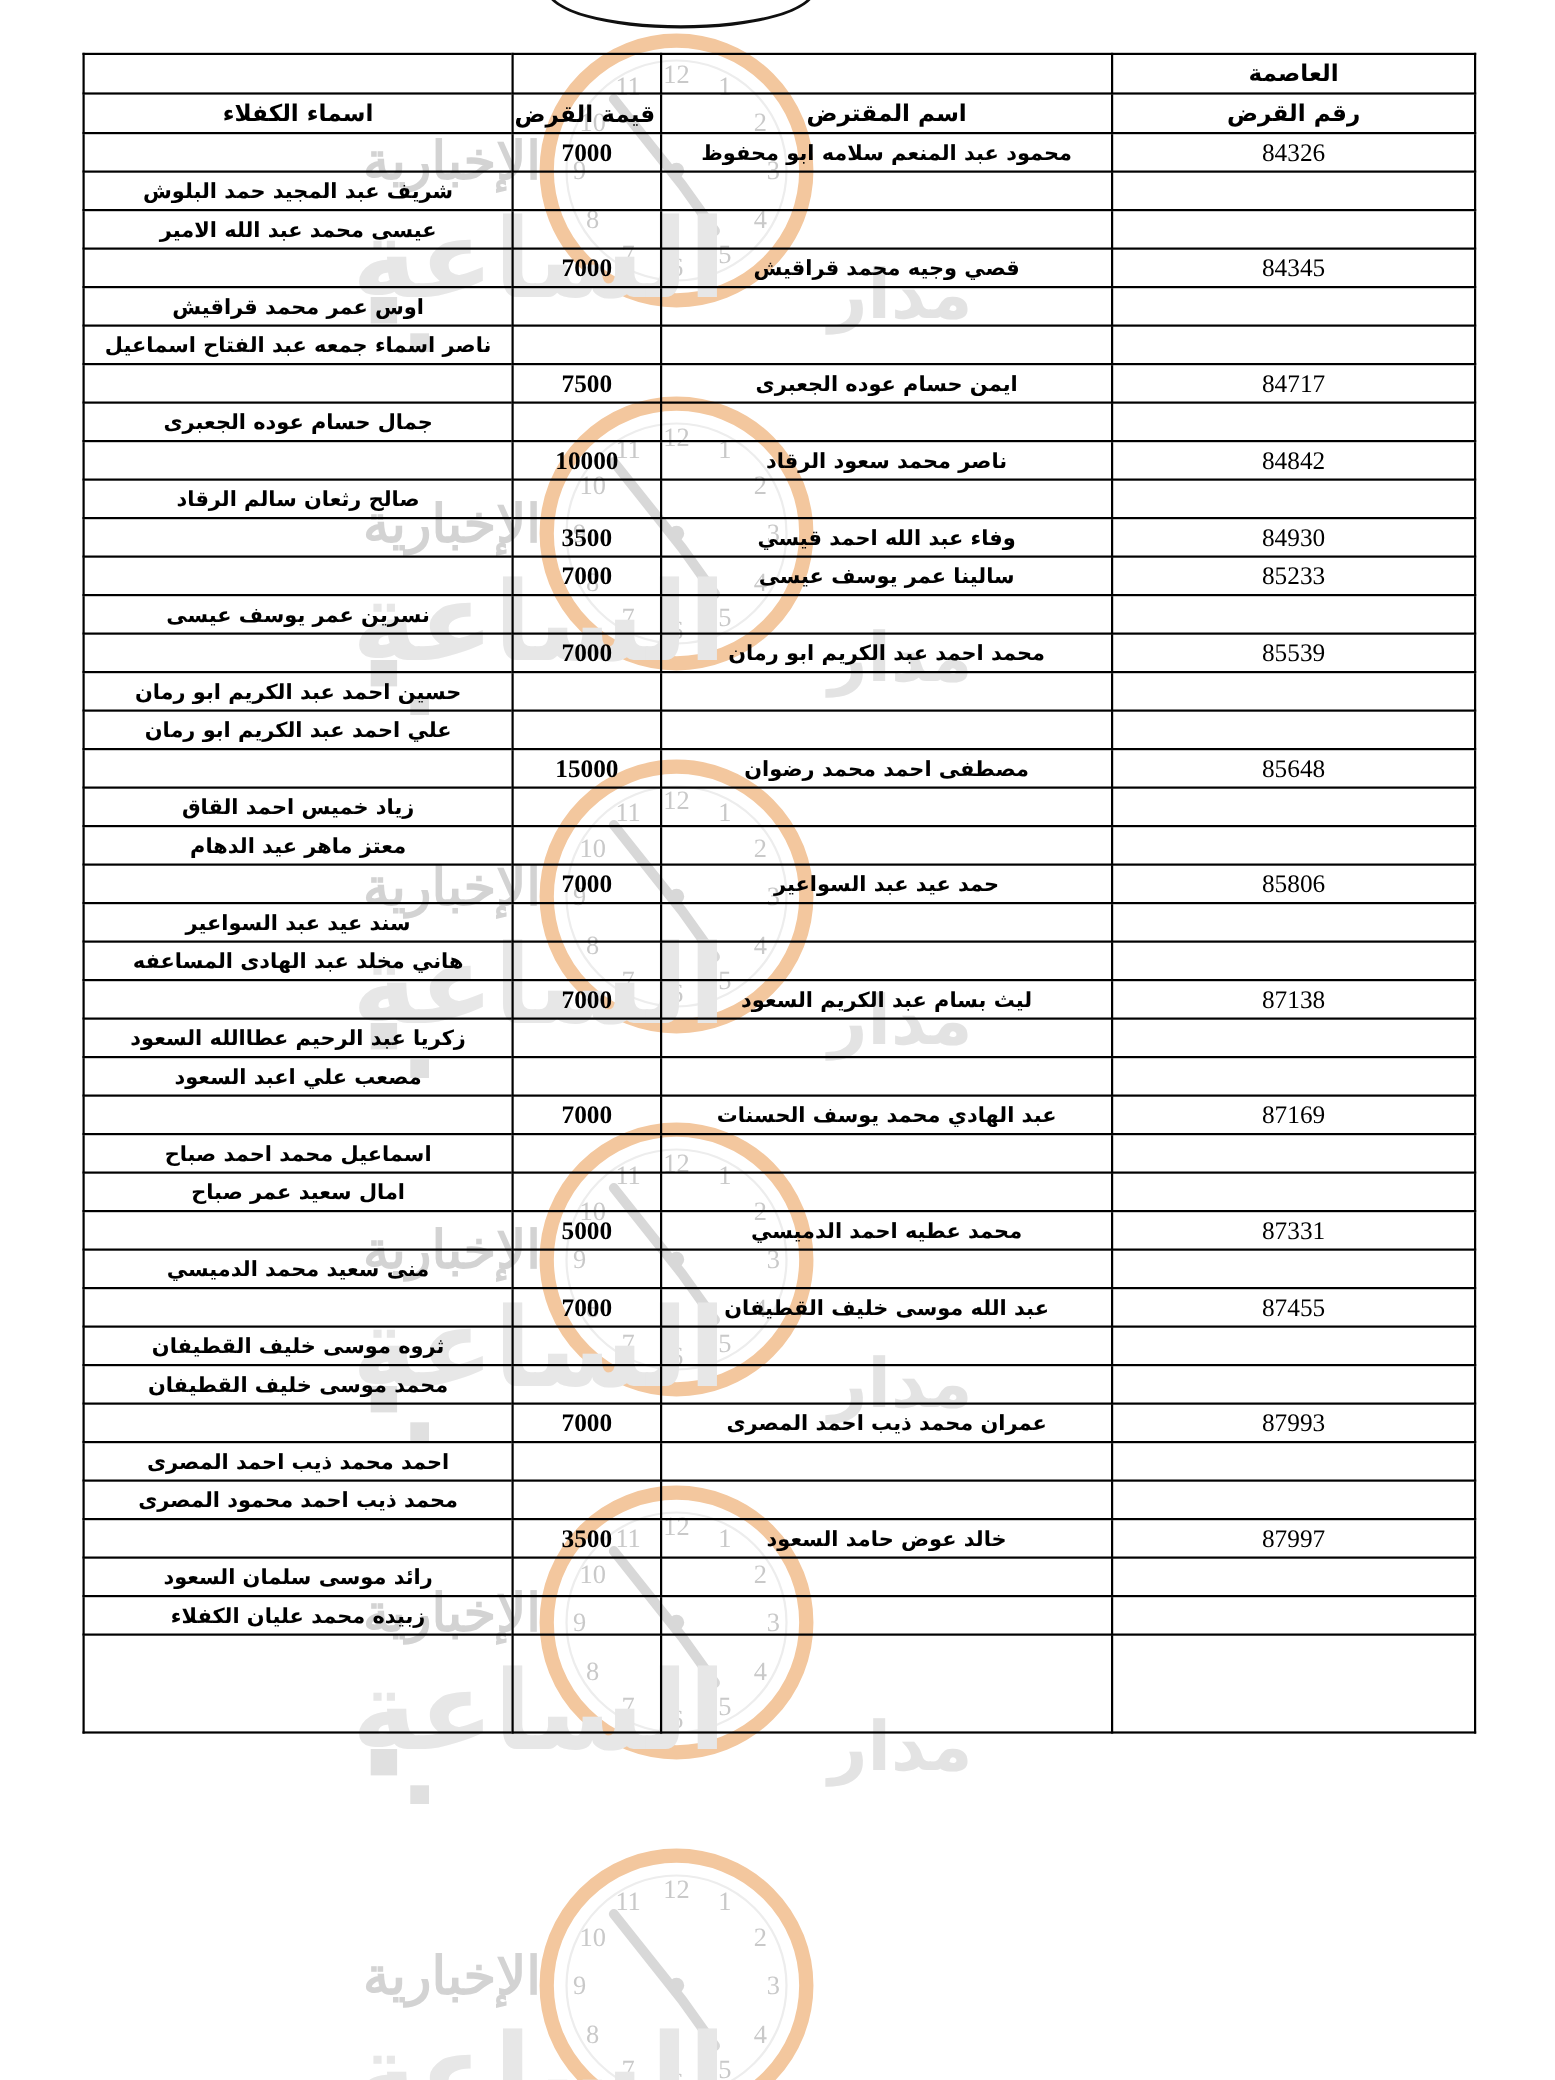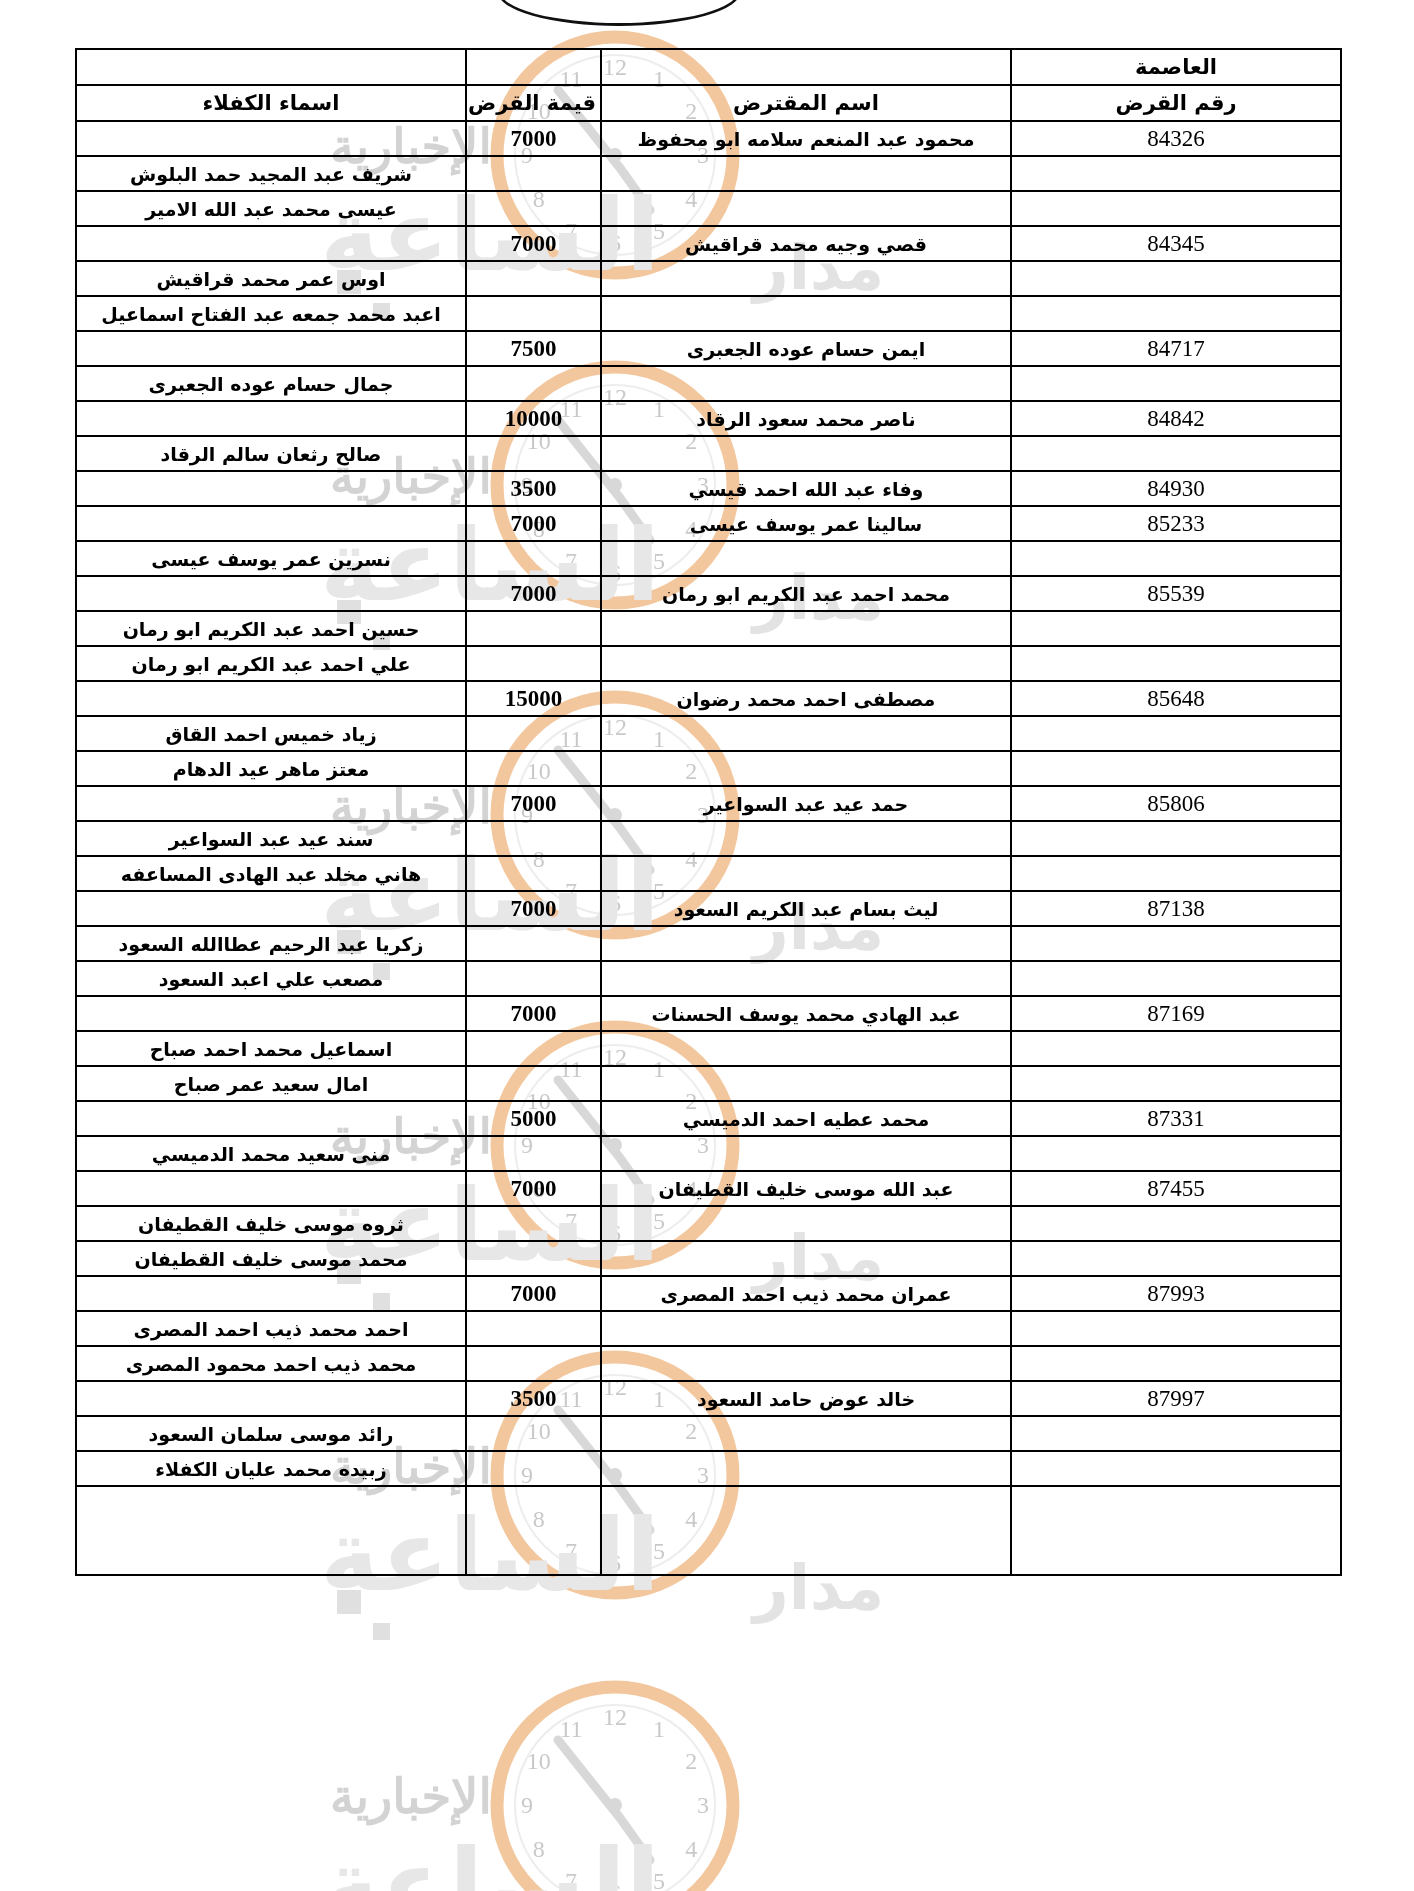--- a/index.html
+++ b/index.html
@@ -318,21 +318,21 @@
         <tr class="d-row">
           <td class="num num-loan"></td>
           <td class="ar"></td>
           <td class="num"></td>
           <td class="ar">اوس عمر محمد قراقيش</td>
         </tr>
         <tr class="d-row">
           <td class="num num-loan"></td>
           <td class="ar"></td>
           <td class="num"></td>
-          <td class="ar">اعبد محمد جمعه عبد الفتاح اسماعيل</td>
+          <td class="ar">ناصر اسماء جمعه عبد الفتاح اسماعيل</td>
         </tr>
         <tr class="d-row">
           <td class="num num-loan">84717</td>
           <td class="ar">ايمن حسام عوده الجعبرى</td>
           <td class="num">7500</td>
           <td class="ar"></td>
         </tr>
         <tr class="d-row">
           <td class="num num-loan"></td>
           <td class="ar"></td>

